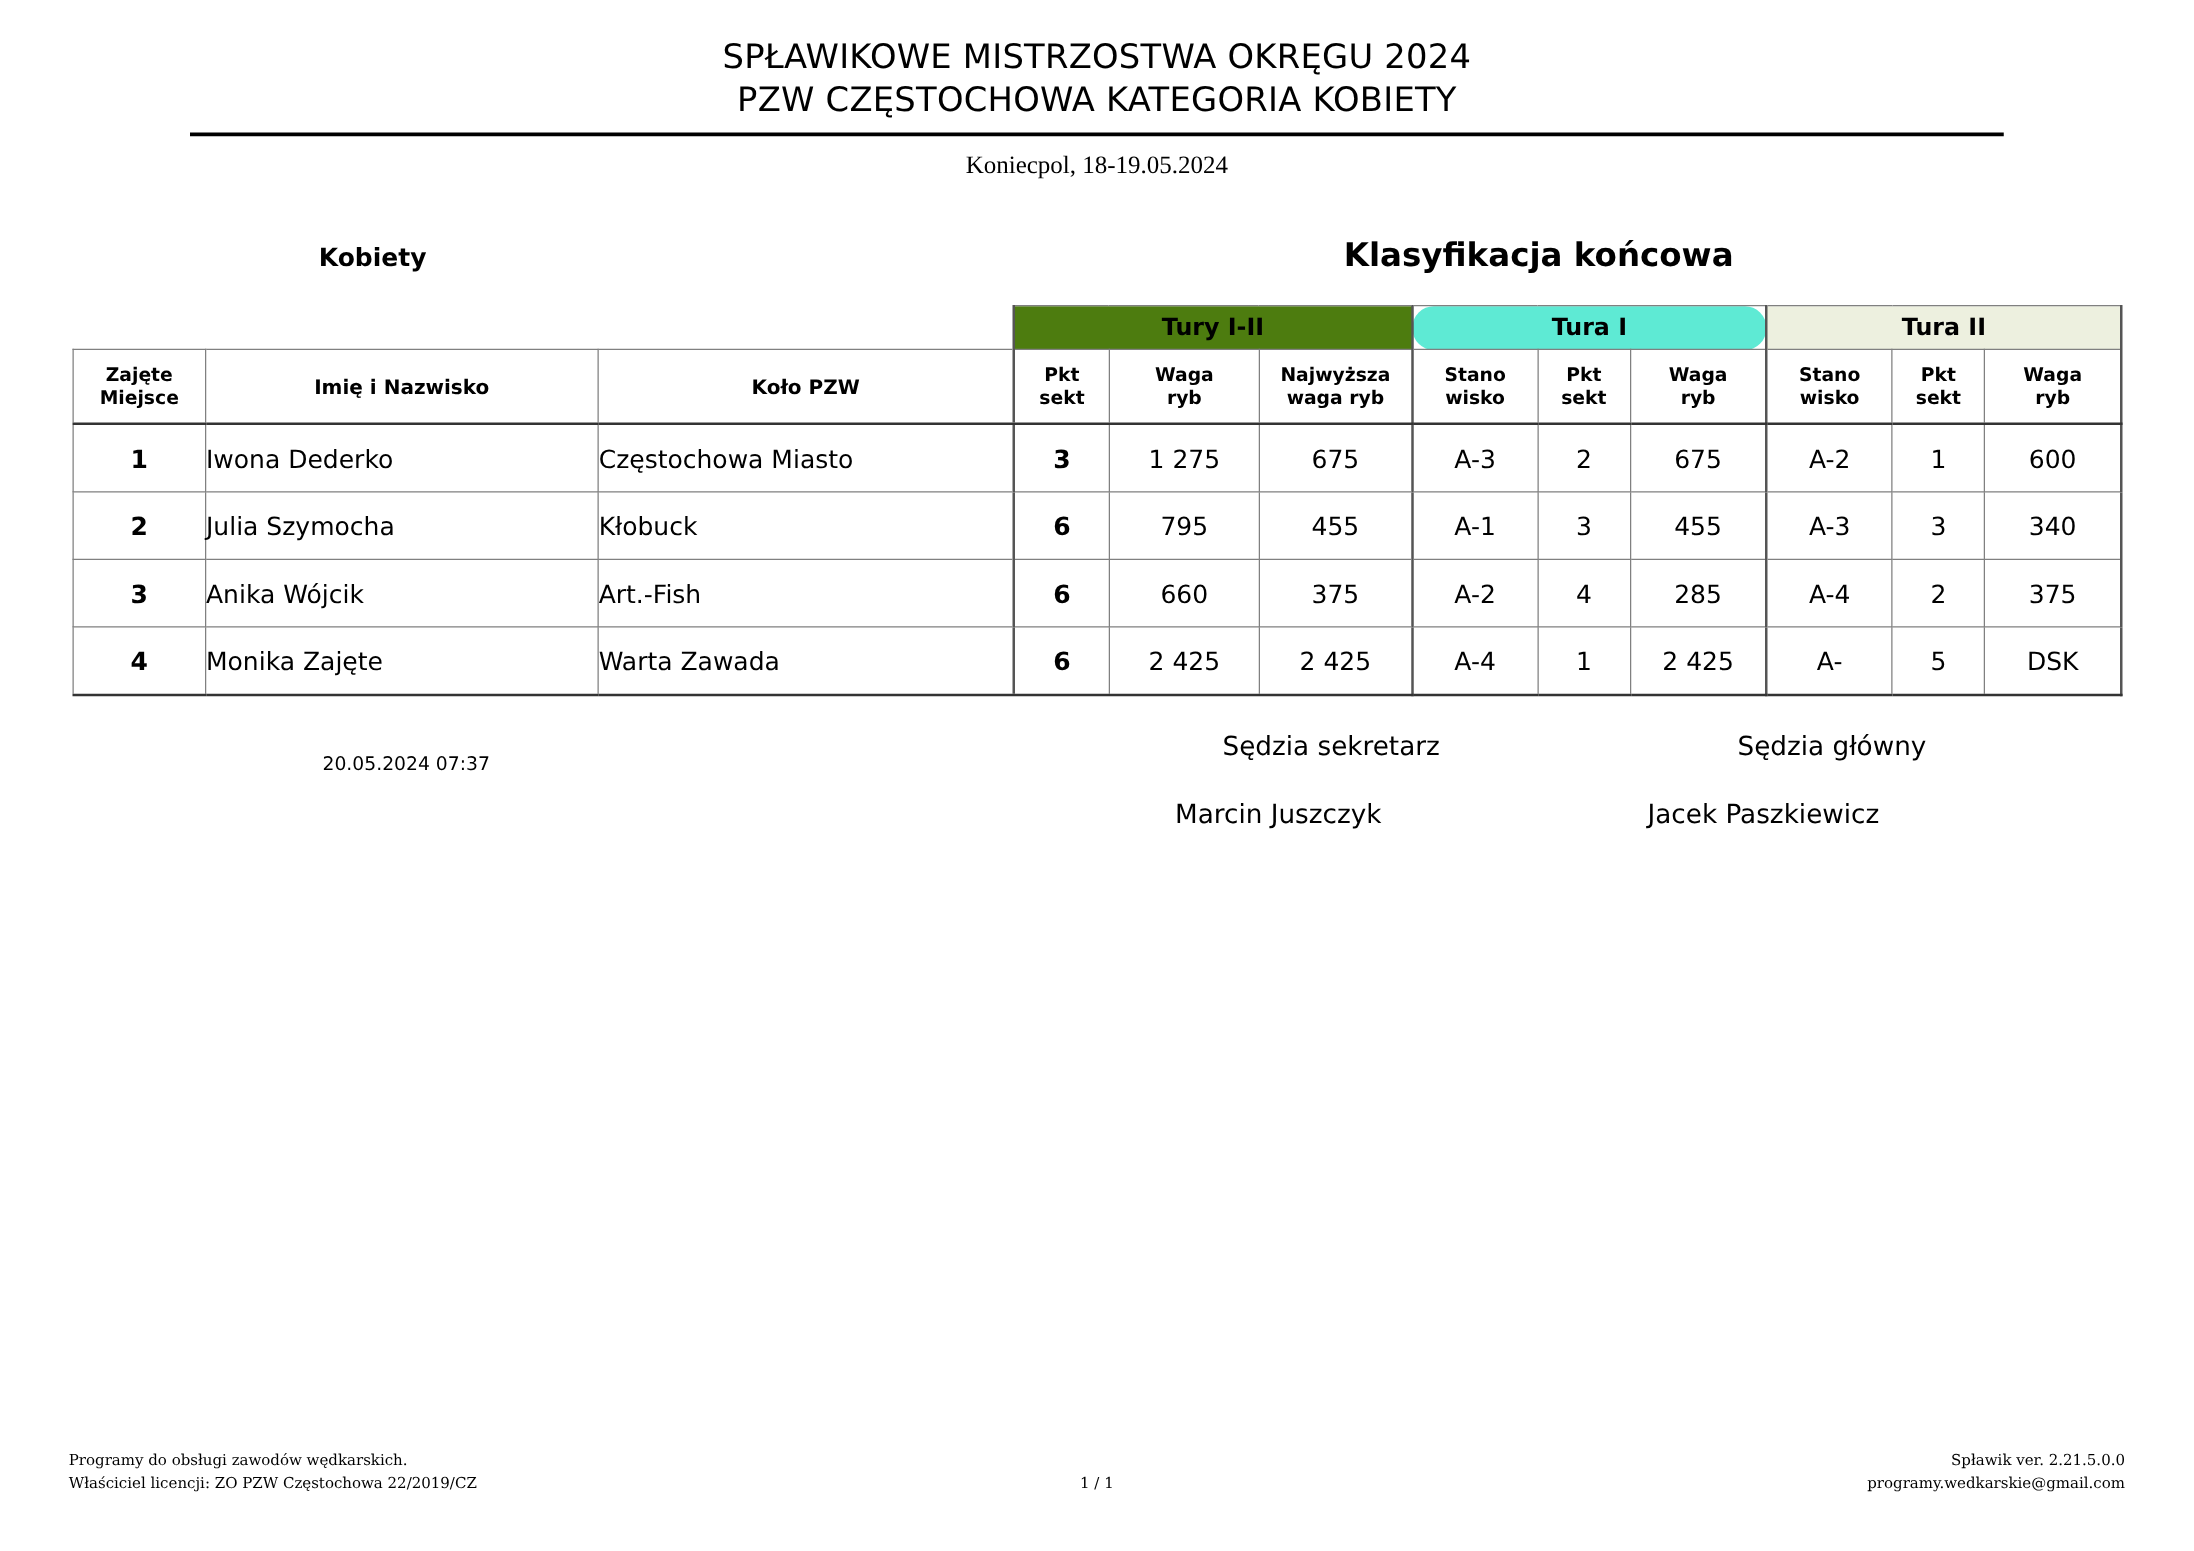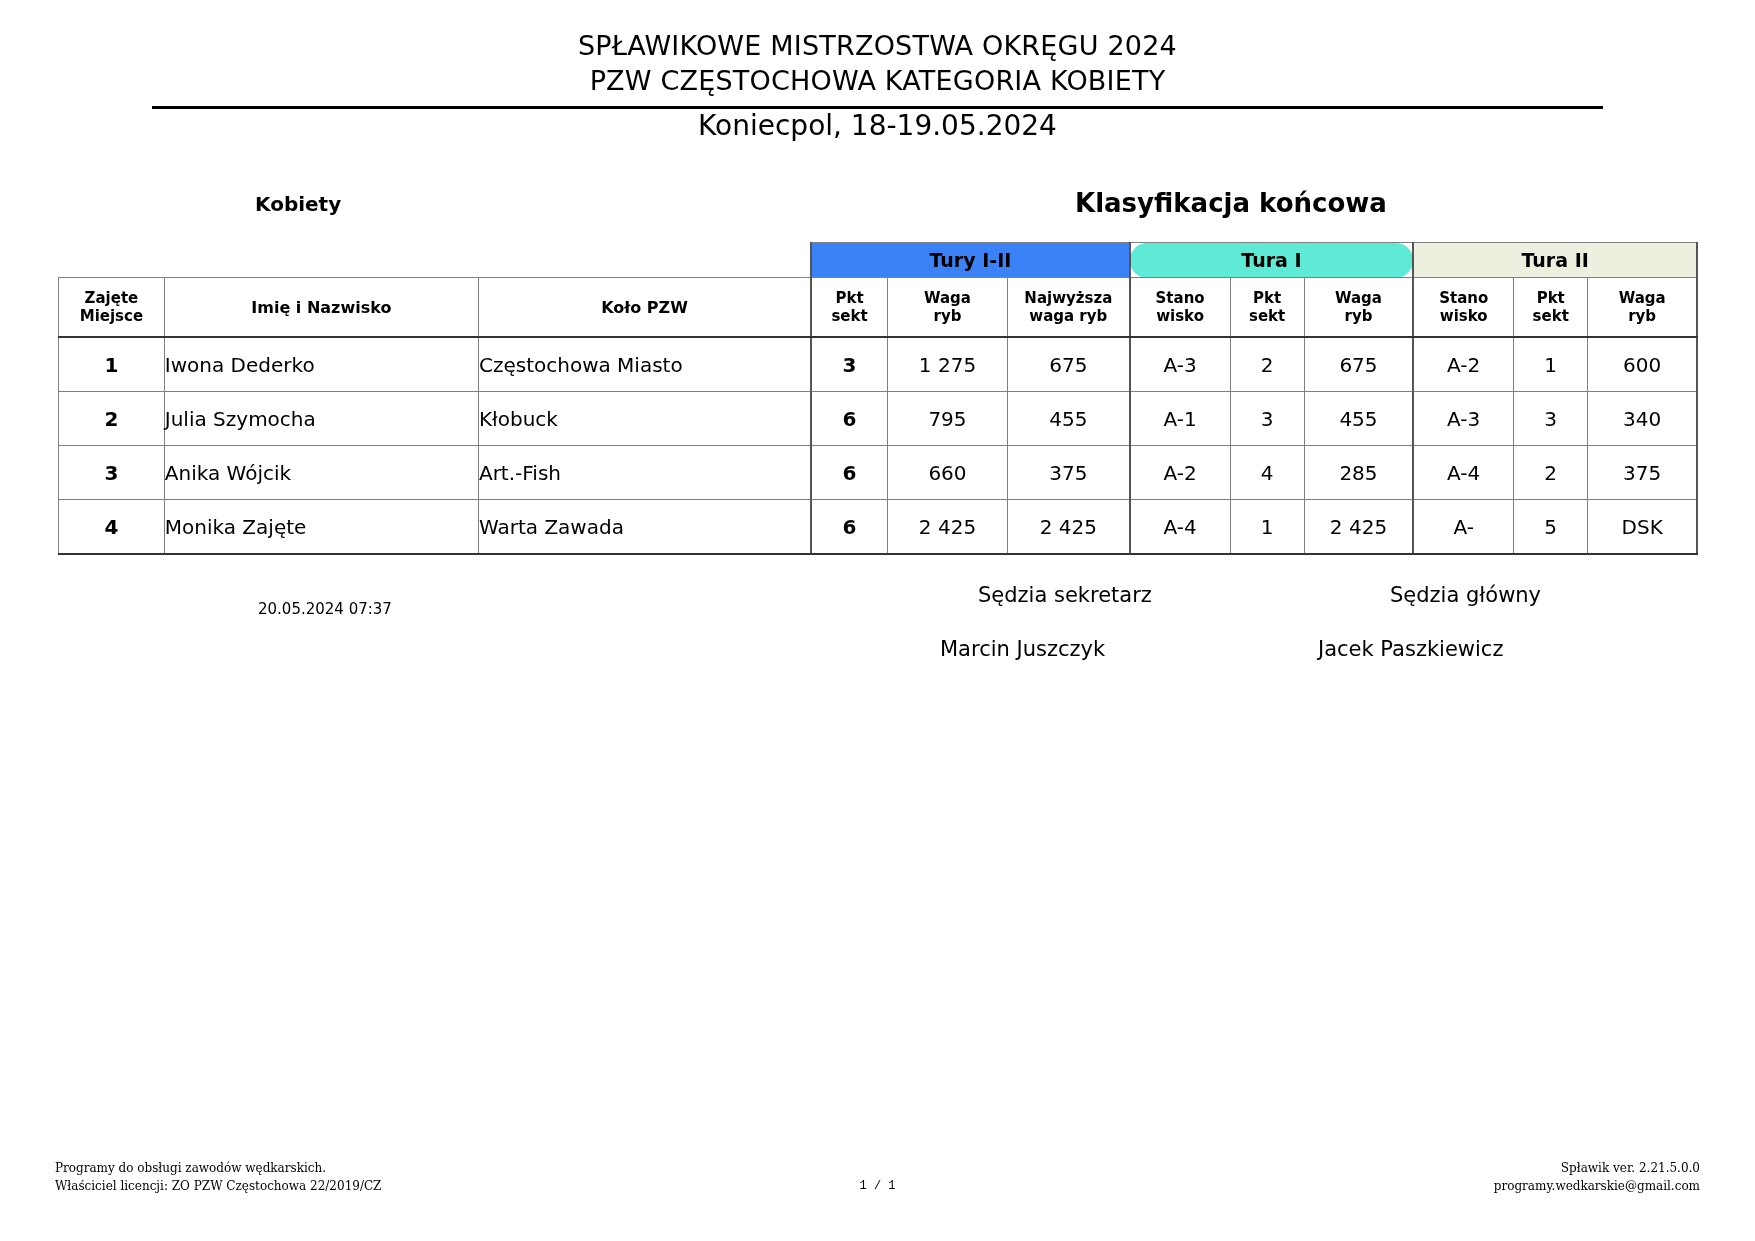--- a/index.html
+++ b/index.html
@@ -25,21 +25,23 @@
     font-size: 27px;
     letter-spacing: 0.2px;
     line-height: 1.30;
   }
   .header-rule {
     height: 3px;
     background: #000;
     margin: 8px 152px 0 152px;
   }
   .subtitle {
-    font-size: 28px;
+    font-size: 20px;
+    margin-top: 12px;
+    font-family: Liberation Serif, serif;
   }
 
   
   .captions {
     position: relative;
     margin-top: 46px;
     height: 40px;
   }
   .cap-left {
     position: absolute;
@@ -75,21 +77,21 @@
   .grp {
     height: 34px;
     text-align: center;
     font-weight: bold;
     font-size: 19px;
     border-left: 2px solid #555 !important;
     border-right: 2px solid #555 !important;
     border-top: 1px solid #808080 !important;
     border-bottom: 1px solid #808080 !important;
   }
-  .grp.g1 { background: #3b82f6; }
+  .grp.g1 { background: #4d7c0f; }
   .grp.g2 { background: #5eead4; border-radius: 17px; }
   .grp.g3 { background: #edf0df; margin-top: 10px; }
   .grp-blank { border: none !important; background: #fff; }
 
   
   .colhead {
     height: 58px;
     text-align: center;
     font-weight: bold;
     font-size: 15px;
@@ -169,21 +171,20 @@
     left: 55px;
     top: 0;
     line-height: 1.5;
   }
   .pf-center {
     position: absolute;
     left: 0;
     right: 0;
     top: 20px;
     text-align: center;
-    font-family: Liberation Mono, monospace;
   }
   .pf-right {
     position: absolute;
     right: 55px;
     top: 0;
     text-align: right;
     line-height: 1.5;
   }
 </style>
 </head>

